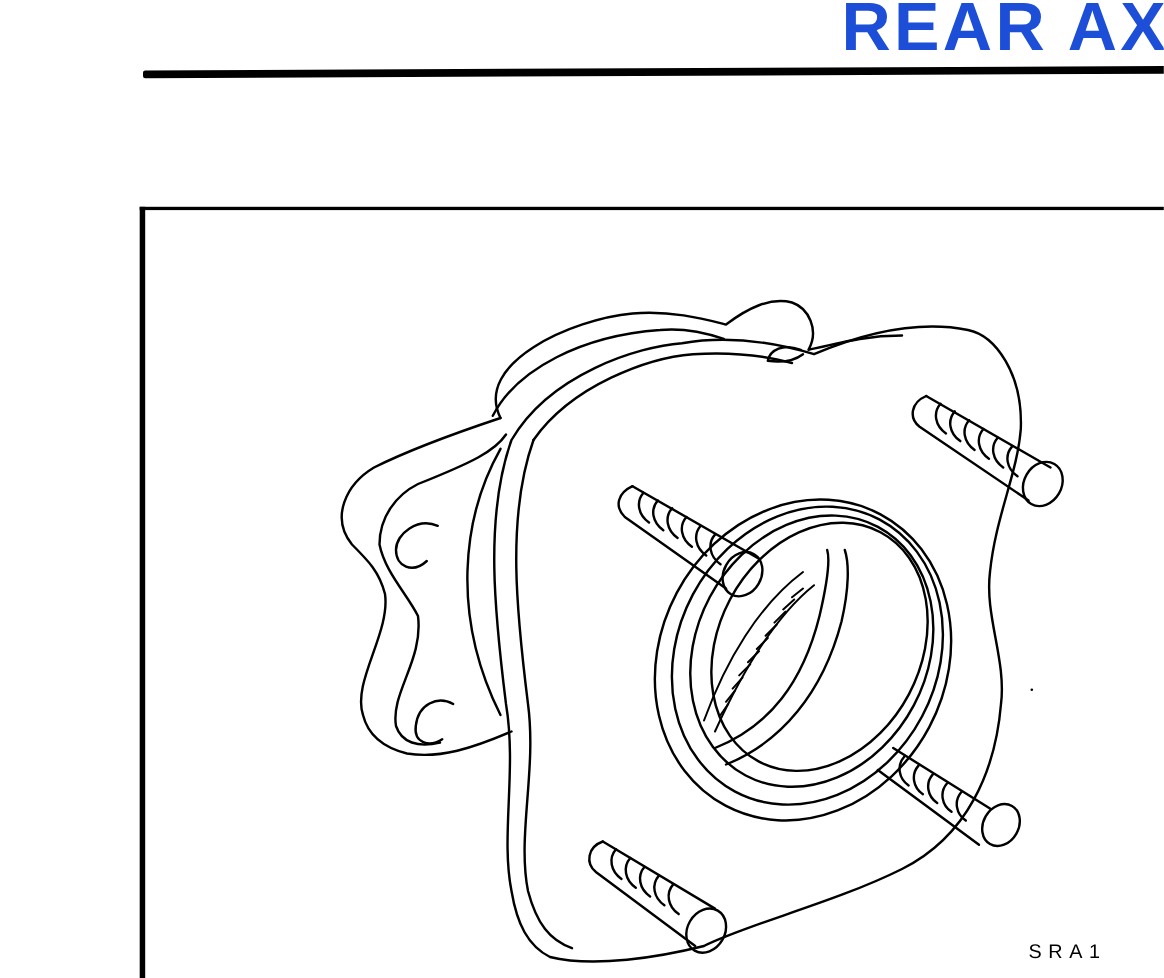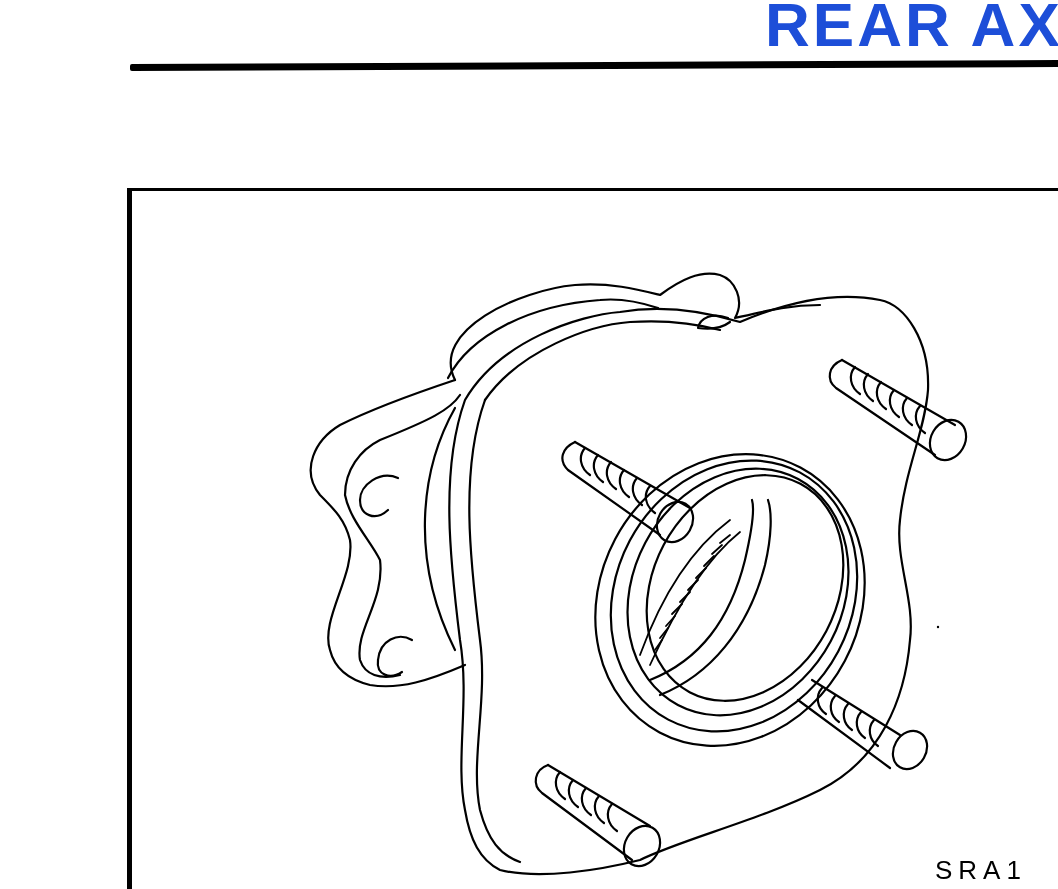--- a/index.html
+++ b/index.html
@@ -1,21 +1,21 @@
 <!DOCTYPE html>
 <html><head>
 <meta charset="utf-8">
 <style>
   html, body { margin:0; padding:0; background:#ffffff; }
   body { width:1058px; height:889px; position:relative; overflow:hidden; font-family:"Liberation Sans", sans-serif; }
   .header-title { position:absolute; left:765px; top:0px; font-family:"Liberation Sans", sans-serif; font-weight:bold; font-size:62px; letter-spacing:3px; color:#1d4ed8; line-height:50px; white-space:nowrap; }
   .header-rule { position:absolute; left:130px; top:62px; width:940px; height:7px; background:#000; border-radius:2px; transform:skewY(-0.25deg); }
   .figure-frame { position:absolute; left:127px; top:188px; width:960px; height:720px; border-left:5px solid #000; border-top:3px solid #000; }
   .figure-svg { position:absolute; left:0; top:0; }
-  .figure-code { position:absolute; left:935px; top:855px; font-family:"Liberation Sans", sans-serif; font-size:26px; letter-spacing:6px; color:#000; white-space:nowrap; }
+  .figure-code { position:absolute; left:935px; top:855px; font-family:"Liberation Sans", sans-serif; font-size:18px; letter-spacing:6px; color:#000; white-space:nowrap; }
 </style>
 </head>
 <body>
 
 <div class="header-title">REAR AX</div>
 <div class="header-rule"></div>
 
 <div class="figure-frame"></div>
 
 <svg class="figure-svg" width="1058" height="889" viewBox="0 0 1058 889" fill="none" stroke="#000" stroke-width="2.2" stroke-linejoin="round" stroke-linecap="round">

